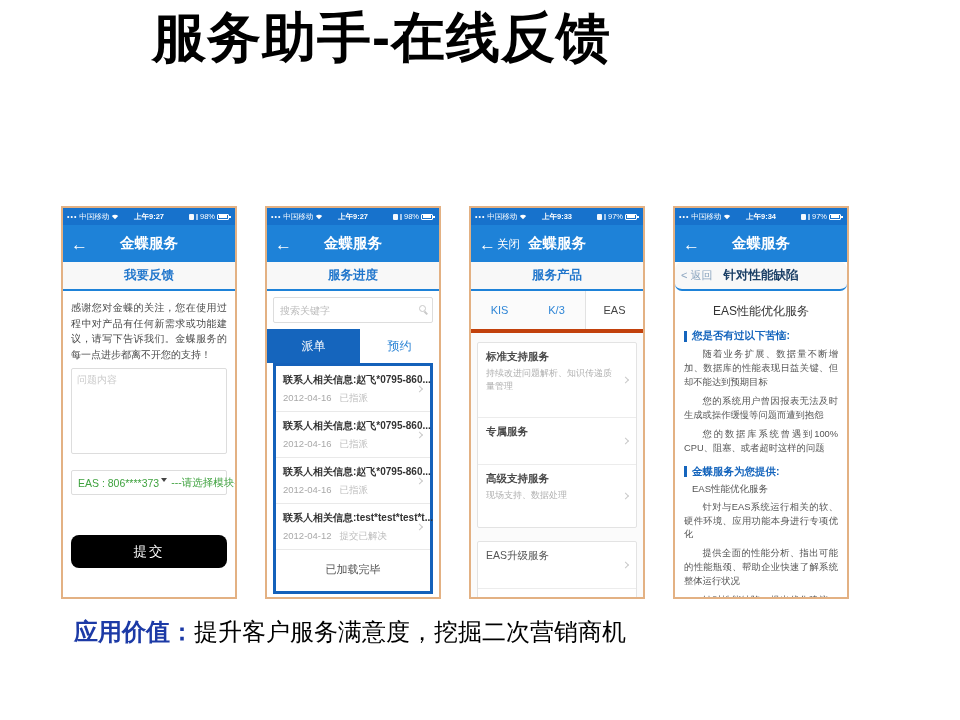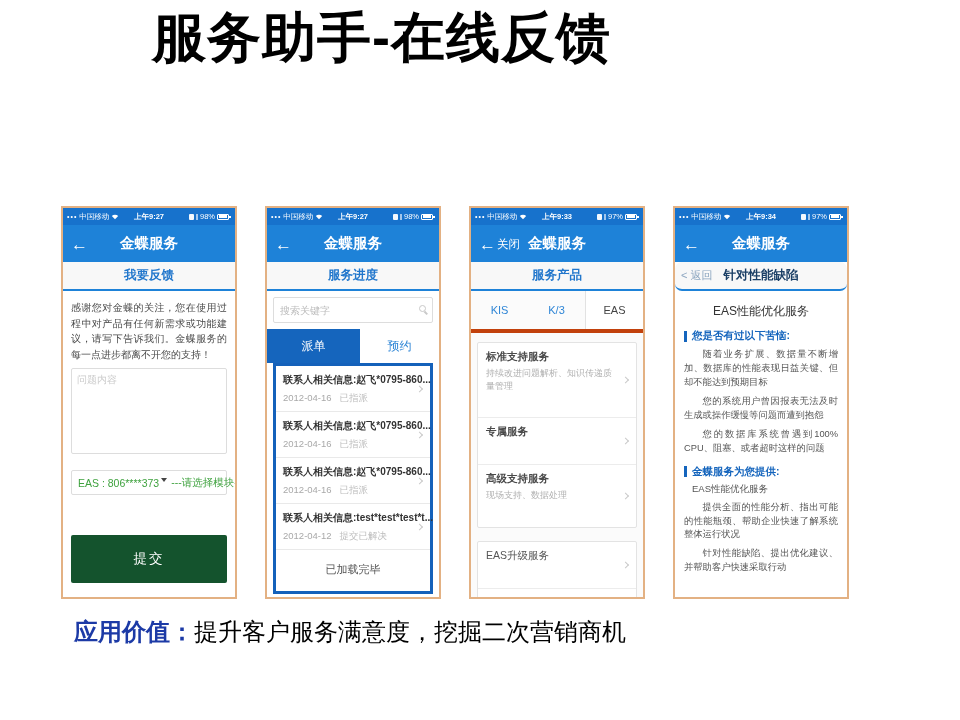--- a/index.html
+++ b/index.html
@@ -57,22 +57,22 @@
   .intro { font-size:10px; color:#4a4a4a; line-height:1.55; margin:2px 0 6px; text-align:justify; }
   .fb-area { width:100%; height:86px; border:1px solid #ddd; border-radius:2px; resize:none;
              font-size:10px; padding:4px 5px; color:#333; outline:none;
              font-family:"Liberation Sans","DejaVu Sans",sans-serif; }
   .fb-area::placeholder { color:#ccc; }
   .select-row { margin-top:12px; border:1px solid #ddd; border-radius:2px; height:25px;
                 display:flex; align-items:center; padding:0 6px; font-size:10.5px;
                 color:var(--selgreen,#3FA23F); cursor:pointer; white-space:nowrap; }
   .caret { width:0; height:0; border-left:3px solid transparent; border-right:3px solid transparent;
            border-top:4px solid #444; margin:-6px 4px 0 2px; }
-  .submit-btn { margin-top:40px; height:48px; background:#14532d; color:#fff; font-size:13.5px;
-                display:flex; align-items:center; justify-content:center; border-radius:2px;
+  .submit-btn { margin-top:40px; height:33px; background:#000000; color:#fff; font-size:13.5px;
+                display:flex; align-items:center; justify-content:center; border-radius:8px;
                 letter-spacing:2px; cursor:pointer; }
 
   
   .p2-body { flex:1; display:flex; flex-direction:column; }
   .search-row { margin:6px; position:relative; }
   .search-input { width:100%; height:26px; border:1px solid #ddd; border-radius:2px; font-size:10px;
                   padding:0 22px 0 6px; color:#333; outline:none;
                   font-family:"Liberation Sans","DejaVu Sans",sans-serif; }
   .search-input::placeholder { color:#bbb; }
   .search-icon { position:absolute; right:7px; top:8px; width:7px; height:7px;
@@ -331,20 +331,21 @@
           <span>您是否有过以下苦恼:</span>
         </div>
         <p class="p4-para">随着业务扩展、数据量不断增加、数据库的性能表现日益关键、但却不能达到预期目标</p>
         <p class="p4-para">您的系统用户曾因报表无法及时生成或操作缓慢等问题而遭到抱怨</p>
         <p class="p4-para">您的数据库系统曾遇到100% CPU、阻塞、或者超时这样的问题</p>
         <div class="p4-sec">
           <span class="bar"></span>
           <span>金蝶服务为您提供:</span>
         </div>
         <div class="p4-sub">EAS性能优化服务</div>
+        <p class="p4-para">针对与EAS系统运行相关的软、硬件环境、应用功能本身进行专项优化</p>
         <p class="p4-para">提供全面的性能分析、指出可能的性能瓶颈、帮助企业快速了解系统整体运行状况</p>
         <p class="p4-para">针对性能缺陷、提出优化建议、并帮助客户快速采取行动</p>
       </div>
     </div>
 
   </div>
 
   <div class="value-line">
     <span class="value-label">应用价值：</span><span class="value-text">提升客户服务满意度，挖掘二次营销商机</span>
   </div>

